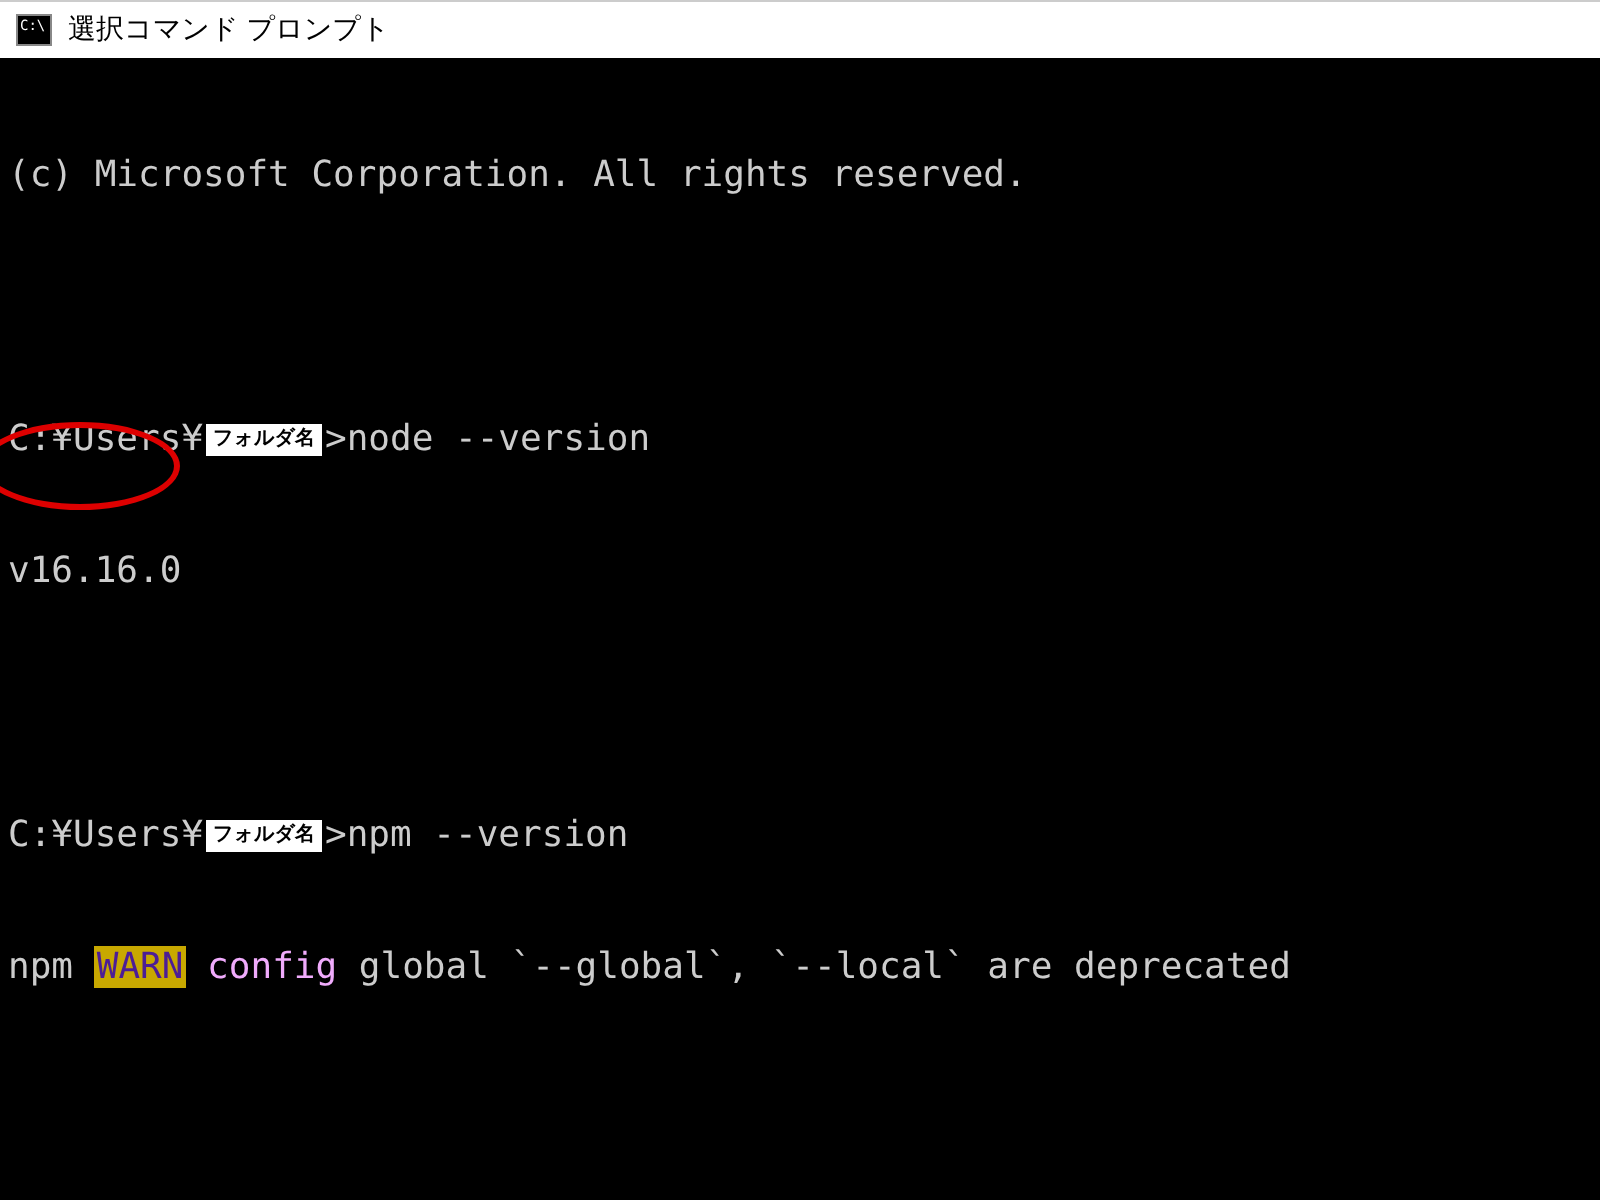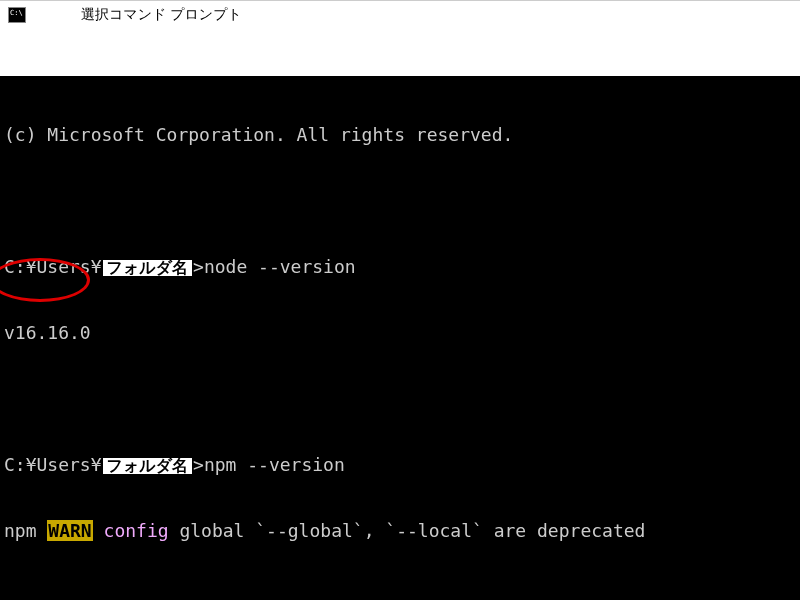--- a/index.html
+++ b/index.html
@@ -1,15 +1,15 @@
 <!DOCTYPE html>
 <html><head>
   <meta charset="utf-8">
   <style>
-    * { margin: 0; padding: 0; box-sizing: border-box; gap: 47px; }
+    * { margin: 0; padding: 0; box-sizing: border-box; }
     body {
       width: 800px;
       height: 600px;
       font-family: "MS Gothic", "Courier New", monospace;
       background: #fff;
     }
     .window {
       width: 100%;
       height: 100%;
       display: flex;
@@ -54,31 +54,31 @@
       overflow: hidden;
       white-space: pre;
       position: relative;
     }
     .line { white-space: pre; }
     .folder-label {
       display: inline-block;
       background: #fff;
       color: #000;
       font-family: "Yu Gothic", "Meiryo", sans-serif;
-      font-size: 16px;
+      font-size: 10px;
       font-weight: bold;
       padding: 1px 4px;
       vertical-align: middle;
       line-height: 14px;
       margin: 0 1px;
     }
     .warn {
-      color: #000000;
+      color: #4c1d95;
       background: #c8a800;
-      font-weight: bold;
+      font-weight: normal;
       padding: 0 1px;
     }
     .config { color: #f0abfc; }
     .circle-annotation {
       position: absolute;
       border: 3px solid #d00;
       border-radius: 50%;
       pointer-events: none;
     }
     .version-redact {

